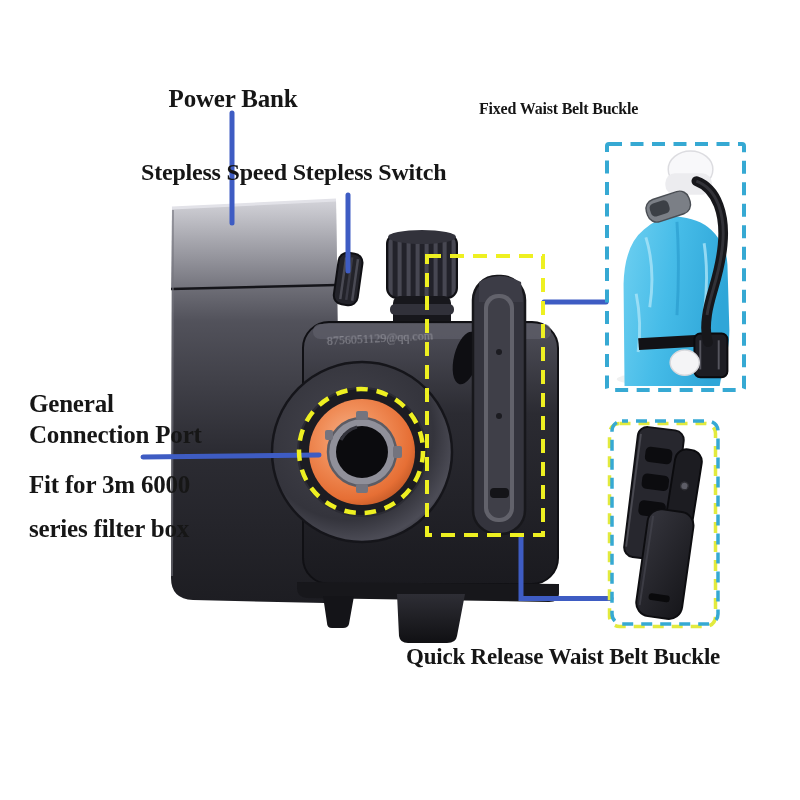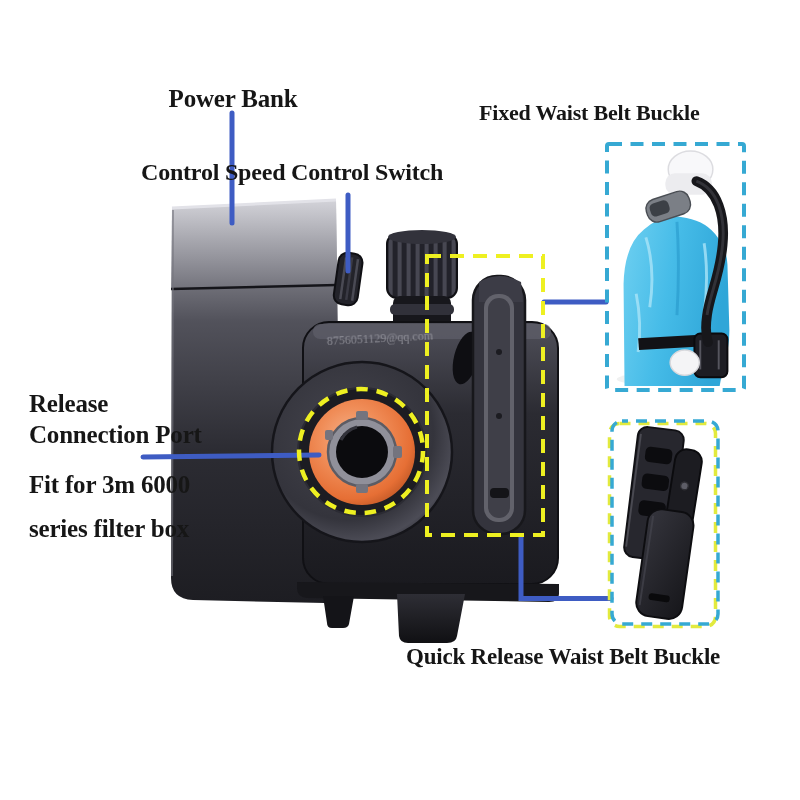--- a/index.html
+++ b/index.html
@@ -6,21 +6,21 @@
   #canvas{
     position:relative;width:800px;height:800px;background:#ffffff;
     overflow:hidden;font-family:"Liberation Serif","DejaVu Serif",serif;
   }
   .label{
     position:absolute;font-weight:700;color:#161616;line-height:1.26;
     white-space:pre-line;letter-spacing:-0.2px;
   }
   .lbl-power{left:158px;top:83px;width:150px;text-align:center;font-size:25px;font-family:Liberation Serif, serif;}
   .lbl-stepless{left:141px;top:157px;font-size:24px;white-space:nowrap;}
-  .lbl-fixed{left:479px;top:99px;font-size:22px;white-space:nowrap;}
+  .lbl-fixed{left:479px;top:99px;font-size:16px;white-space:nowrap;}
   .lbl-general{left:29px;top:388px;font-size:25px;line-height:31px;}
   .lbl-fit{left:29px;top:463px;font-size:25px;line-height:44px;}
   .lbl-quick{left:406px;top:643px;font-size:23px;white-space:nowrap;}
   .photo{position:absolute;}
   #annotation-layer{position:absolute;left:0;top:0;pointer-events:none;z-index:5;}
   .label{z-index:6;}
   svg{display:block;}
 </style>
 </head>
 <body>
@@ -202,21 +202,21 @@
 
     <circle cx="361" cy="451" r="62" fill="none" stroke="#eef021" stroke-width="4.5" stroke-dasharray="11.5 9"></circle>
     <rect x="427" y="256" width="116" height="279" fill="none" stroke="#eef021" stroke-width="4" stroke-dasharray="14 9"></rect>
 
     <rect x="607" y="144" width="137" height="246" rx="2" fill="none" stroke="#36a9d3" stroke-width="4" stroke-dasharray="13 8.5"></rect>
     <rect x="609.5" y="423.5" width="106" height="203" rx="10" fill="none" stroke="#e2ea3e" stroke-width="3.5" stroke-dasharray="11 8"></rect>
     <rect x="612" y="421" width="106" height="203" rx="10" fill="none" stroke="#36a9d3" stroke-width="3.5" stroke-dasharray="11 8" stroke-dashoffset="5"></rect>
   </svg>
 
   <div class="label lbl-power">Power Bank</div>
-  <div class="label lbl-stepless">Control Speed Control Switch</div>
+  <div class="label lbl-stepless">Stepless Speed Stepless Switch</div>
   <div class="label lbl-fixed">Fixed Waist Belt Buckle</div>
-  <div class="label lbl-general">Release
+  <div class="label lbl-general">General
 Connection Port</div>
   <div class="label lbl-fit">Fit for 3m 6000
 series filter box</div>
   <div class="label lbl-quick">Quick Release Waist Belt Buckle</div>
 
 </div>
 
 </body></html>

